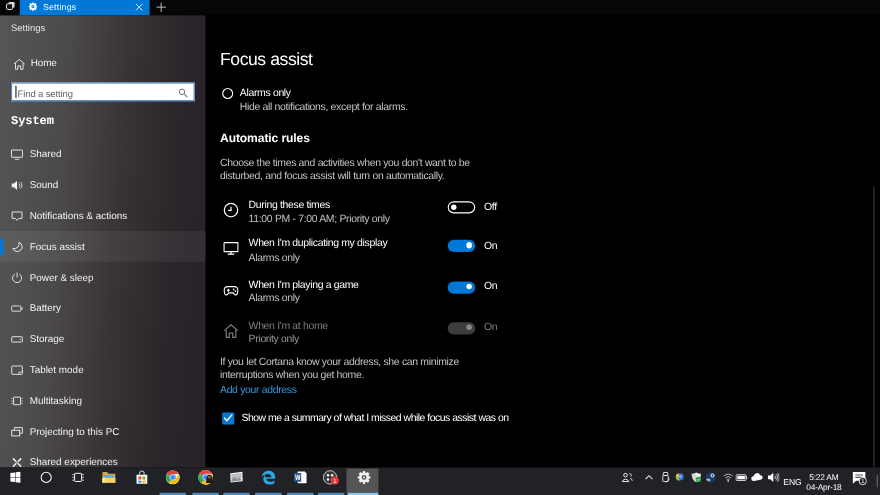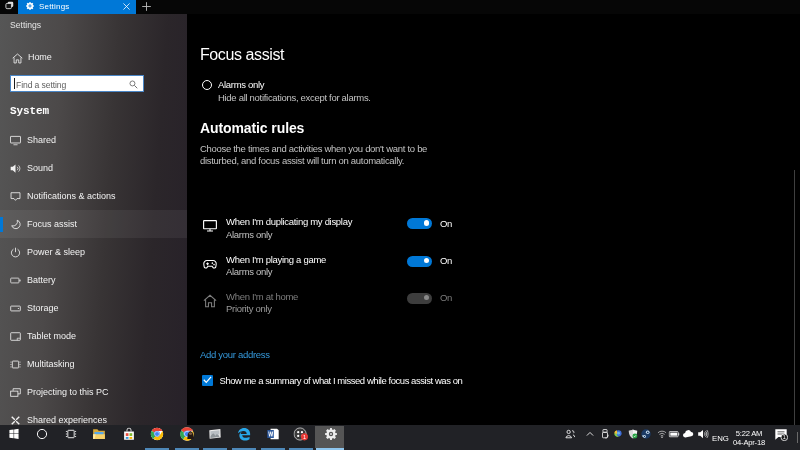--- a/index.html
+++ b/index.html
@@ -17,41 +17,41 @@
 #plus { left:140px; top:-1px; width:12px; height:15px; color:#cfcfcf; font-size:13px; font-weight:400; }
 
 
 #sidebar { left:0; top:14px; width:187px; height:411px;
   background: linear-gradient(94deg, #565656 0%, #4c4949 30%, #383435 56%, #2b262a 78%, #272129 100%);
 }
 #sb-settings { left:10px; top:5.5px; font-size:8.6px; color:#e6e6e6; }
 #home-row { left:0; top:37px; width:210px; height:22px; }
 #home-icon { left:12px; top:1.5px; width:11px; height:11px; }
 #home-label { left:28px; top:1px; font-size:9px; letter-spacing:-0.1px; color:#f2f2f2; }
-#search { left:10px; top:61px; width:134px; height:17px; background:#fff; border:1.5px solid #4a86c6; }
+#search { left:10px; top:61px; width:167px; height:17px; background:#fff; border:1.5px solid #4a86c6; }
 #search .ph { position:absolute; left:5px; top:3.5px; font-size:8.6px; letter-spacing:-0.1px; color:#606060; }
 #search .caret { position:absolute; left:3px; top:2px; width:1px; height:11px; background:#1a1a1a; }
 #search .mag { position:absolute; right:4px; top:3px; width:10px; height:10px; }
 #sb-system { left:10px; top:90.5px; font-size:11px; font-weight:bold; color:#fff; letter-spacing:-0.1px;font-family:Liberation Mono, monospace; }
 
 .nav { left:0; width:187px; height:28px; }
 .nav .nicon { position:absolute; left:9.5px; top:8.5px; width:11px; height:11px; }
 .nav .nlabel { position:absolute; left:27px; top:9px; font-size:9px; letter-spacing:0; color:#f2f2f2; white-space:nowrap; }
 .nav.sel { background:rgba(255,255,255,0.06); }
 .nav.sel::before { content:""; position:absolute; left:0; top:6.5px; width:2.5px; height:15px; background:#0078d7; }
 
 
 #content { left:187px; top:14px; width:613px; height:411px; background:#000; color:#fff; }
 #title { left:13px; top:31.6px; font-size:16px; font-weight:400; color:#fff; letter-spacing:-0.4px; }
 .radio { left:15px; top:66px; width:10px; height:10px; border:1.3px solid #fff; border-radius:50%; }
 .t-white { color:#fff; font-size:9.5px; letter-spacing:-0.3px; white-space:nowrap; }
 .t-gray { color:#c3c3c3; font-size:9.5px; letter-spacing:-0.3px; white-space:nowrap; }
 #alarms-l { left:31px; top:65px; }
 #alarms-s { left:31px; top:77.5px; }
-#autorules { left:13px; top:106px; font-size:14px; font-weight:bold; letter-spacing:-0.1px; }
+#autorules { left:13px; top:106px; font-size:11px; font-weight:bold; letter-spacing:-0.1px; }
 #para1 { left:13px; top:129px; line-height:11.8px; }
 .row { left:13px; width:460px; height:26px; }
 .row .ricon { position:absolute; left:3px; top:3px; width:14px; height:14px; }
 .row .rt { position:absolute; left:26px; top:0; }
 .row .rs { position:absolute; left:26px; top:12.5px; }
 .toggle { position:absolute; left:207px; width:25px; height:11px; border-radius:5.5px; }
 .toggle.off { border:1.2px solid #fff; }
 .toggle.off .knob { position:absolute; left:2.4px; top:1.7px; width:5px; height:5px; border-radius:50%; background:#fff; }
 .toggle.on { background:#0078d7; }
 .toggle.on .knob { position:absolute; right:2.8px; top:2.4px; width:5.6px; height:5.6px; border-radius:50%; background:#fff; }
@@ -191,20 +191,32 @@
 </div>
 
 <div class="abs" id="content">
   <div class="abs" id="title">Focus assist</div>
   <div class="abs radio"></div>
   <div class="abs t-white" id="alarms-l">Alarms only</div>
   <div class="abs t-gray" id="alarms-s">Hide all notifications, except for alarms.</div>
   <div class="abs" id="autorules">Automatic rules</div>
   <div class="abs t-gray" id="para1">Choose the times and activities when you don't want to be<br>disturbed, and focus assist will turn on automatically.</div>
 
+  <div class="abs row" style="top:167px;">
+    <svg class="ricon" viewBox="0 0 16 16">
+        <circle cx="8" cy="8" r="7" fill="none" stroke="#fff" stroke-width="1.3"></circle>
+        <path fill="none" stroke="#fff" stroke-width="1.3" d="M8 4.4 V8.4 H5"></path>
+      </svg>
+    <div class="rt t-white">During these times</div>
+    <div class="rs t-gray">11:00 PM - 7:00 AM; Priority only</div>
+    <div class="toggle off" style="top:2px;">
+        <div class="knob"></div>
+      </div>
+    <div class="tlab t-white">Off</div>
+  </div>
   <div class="abs row" style="top:202px;">
     <svg class="ricon" viewBox="0 0 16 16">
         <rect x="0.7" y="1.8" width="14.6" height="9.4" rx="0.5" fill="none" stroke="#fff" stroke-width="1.3"></rect>
         <path stroke="#fff" stroke-width="1.2" d="M8 11.2 V13.2 M4.6 13.8 H11.4"></path>
       </svg>
     <div class="rt t-white">When I'm duplicating my display</div>
     <div class="rs t-gray">Alarms only</div>
     <div class="toggle on" style="top:2px;">
         <div class="knob"></div>
       </div>
@@ -229,20 +241,21 @@
         <path fill="none" stroke="#808080" stroke-width="1.2" d="M1 7.5 L8 1.5 L15 7.5 M3 6.6 V14.5 H6.2 V10 H9.8 V14.5 H13 V6.6"></path>
       </svg>
     <div class="rt t-dim">When I'm at home</div>
     <div class="rs t-dim" style="color:#9a9a9a;">Priority only</div>
     <div class="toggle dis" style="top:2px;">
         <div class="knob"></div>
       </div>
     <div class="tlab t-dim">On</div>
   </div>
 
+  <div class="abs t-gray" id="cortana">If you let Cortana know your address, she can minimize<br>interruptions when you get home.</div>
   <div class="abs" id="addaddr">Add your address</div>
   <div class="abs" style="left:606.5px;top:156px;width:1.5px;height:255px;background:#3f3f3f;"></div>
   <div class="abs" id="chkrow">
     <div id="chk">
         <svg style="position:absolute;left:1px;top:1.5px;width:9px;height:8px;" viewBox="0 0 10 9">
           <path fill="none" stroke="#fff" stroke-width="1.4" d="M0.8 4.2 L3.6 7.2 L9 1"></path>
         </svg>
       </div>
     <div class="t-white" id="chklabel">Show me a summary of what I missed while focus assist was on</div>
   </div>

